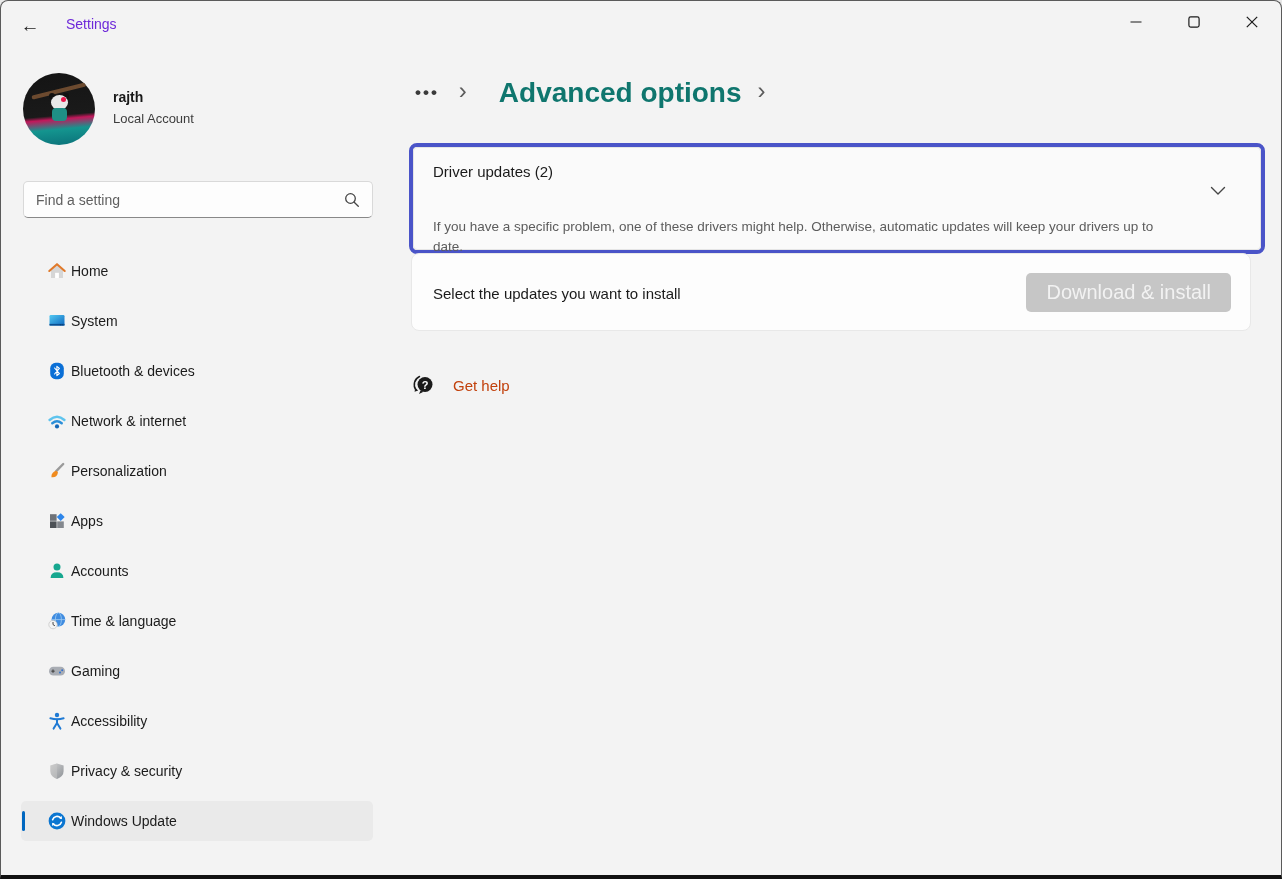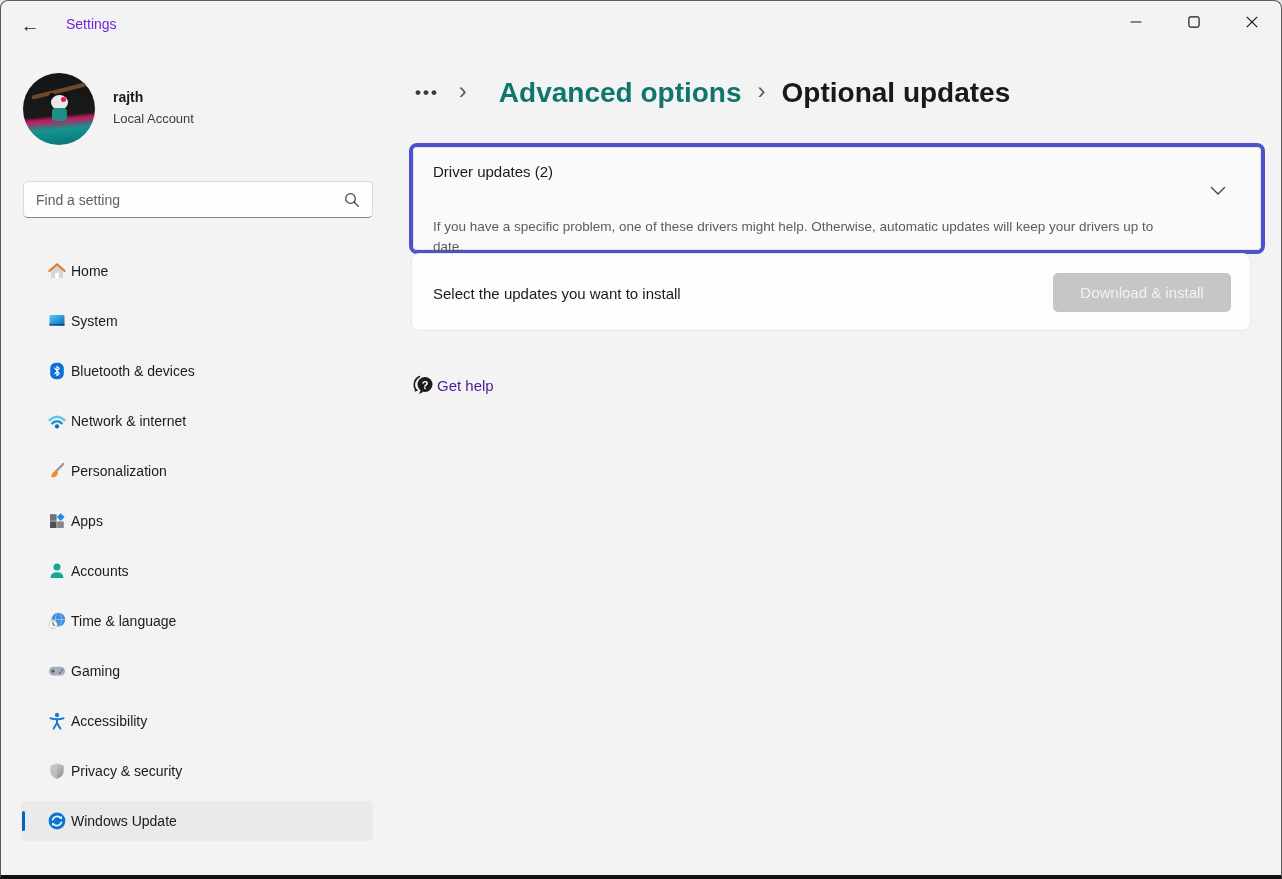--- a/index.html
+++ b/index.html
@@ -89,28 +89,28 @@
   .driver-desc  { position:absolute; left:19px; top:38px; width:735px; font-size:13.5px; line-height:20px; color:#5c5c5c;margin-top:31px; }
   .driver-chevron { position:absolute; right:34px; top:38px; }
 
   .install-card {
     position:absolute; left:20px; top:204px; width:840px; height:78px;
     background:#fdfdfd; border:1px solid #e8e8e8; border-radius:8px;
   }
   .install-label { position:absolute; left:21px; top:31px; font-size:15px; color:#1a1a1a; }
   .install-btn {
     position:absolute; right:19px; top:19px; height:39px; min-width:178px;
-    background:#c6c6c6; color:#f2f2f2; font-size:15px;
+    background:#c6c6c6; color:#f2f2f2; font-size:20px;
     border:none; border-radius:5px; padding:0 20px;
     font-family:"Liberation Sans","DejaVu Sans",sans-serif;
   }
 
   .help-row { position:absolute; left:18px; top:322px; display:flex; align-items:center; }
   .help-icon { width:28px; height:28px; }
-  .help-link { font-size:15px; color:#4c1d95; cursor:pointer; }
+  .help-link { margin-left:16px; font-size:15px; color:#c2410c; cursor:pointer; }
 </style>
 </head>
 <body>
 
 <div class="window">
 
   <div class="titlebar">
     <div class="back-btn">
       <span>←</span>
     </div>
@@ -286,21 +286,20 @@
     </div>
   </div>
 
   <div class="main">
 
     <div class="breadcrumb">
       <span class="crumb-ellipsis">•••</span>
       <span class="crumb-sep">›</span>
       <span class="crumb-parent">Advanced options</span>
       <span class="crumb-sep">›</span>
-      <span class="crumb-current">Optional updates</span>
     </div>
 
     <div class="driver-card-outline">
       <div class="driver-card">
         <div class="driver-title">Driver updates (2)</div>
         <div class="driver-desc">If you have a specific problem, one of these drivers might help. Otherwise, automatic updates will keep your drivers up to date.</div>
         <svg class="driver-chevron" width="16" height="10">
           <polyline points="1.5,1.5 8,8 14.5,1.5" fill="none" stroke="#454545" stroke-width="1.4" stroke-linecap="round" stroke-linejoin="round"></polyline>
         </svg>
       </div>

